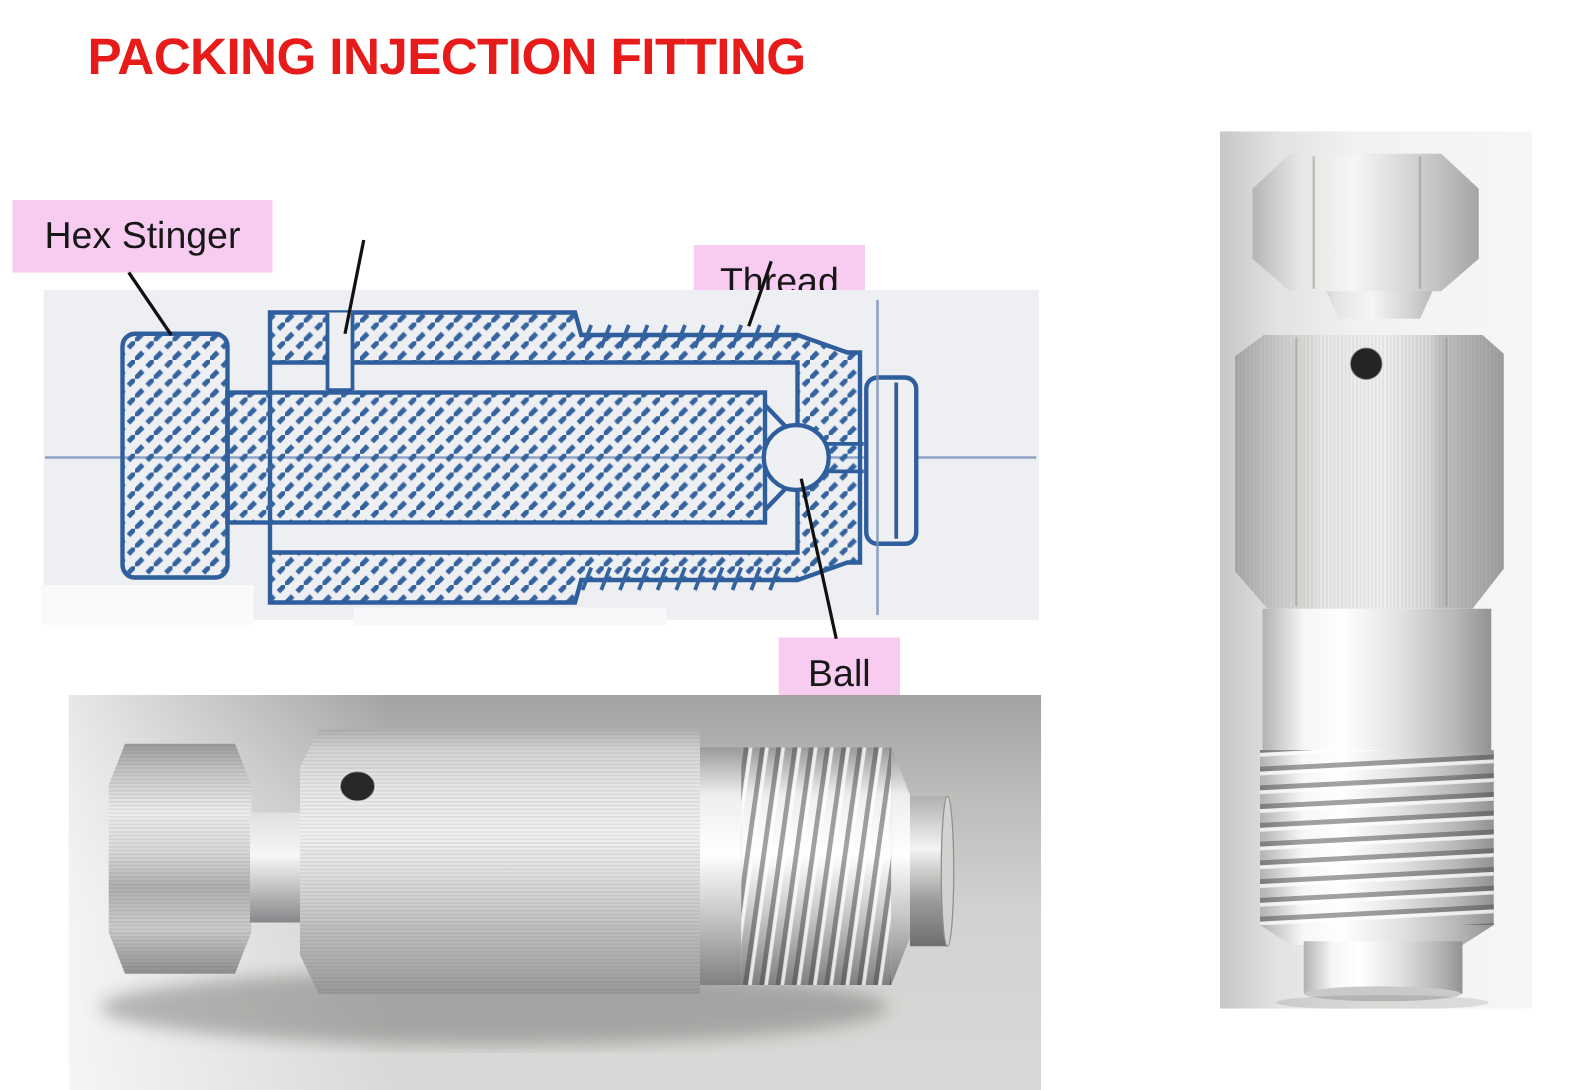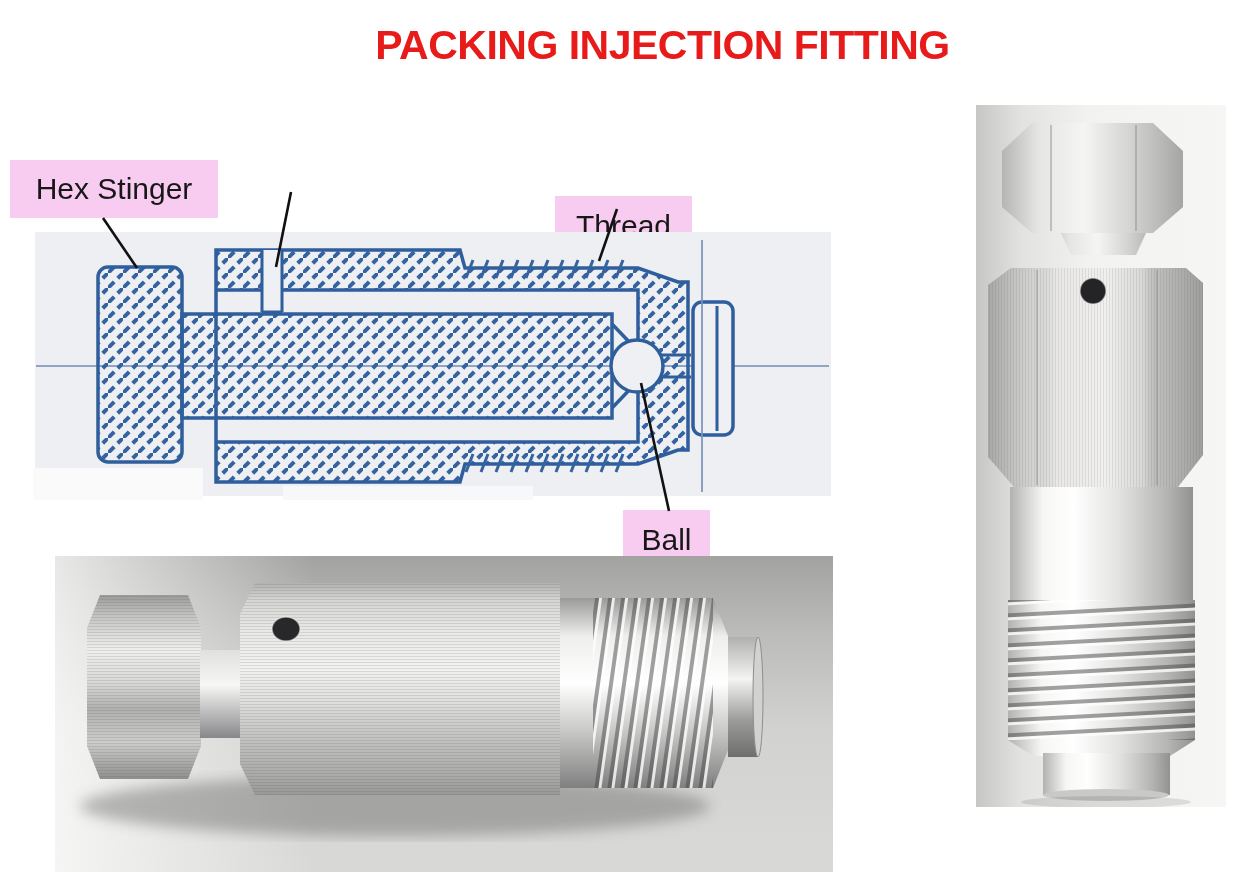--- a/index.html
+++ b/index.html
@@ -5,38 +5,37 @@
   html,body{margin:0;padding:0;}
   body{
     width:1255px;height:872px;position:relative;overflow:hidden;
     background:#ffffff;
     font-family:"Liberation Sans", sans-serif;
   }
   .slide{position:absolute;inset:0;}
   .page-title{
     position:absolute;left:0;right:0;top:22px;
     padding-left:70px;
-    text-align:center;
     font-size:41px;font-weight:bold;letter-spacing:-0.5px;
     color:#e81b1b;
     white-space:nowrap;
   }
   .callout{
     position:absolute;
     background:#f8ccf0;
     color:#171717;
     font-size:30px;
     text-align:center;
     display:flex;align-items:center;justify-content:center;
     white-space:nowrap;
   }
   .callout.hex-stinger{left:10px;top:160px;width:208px;height:58px;}
   .callout.vent-hole{left:247px;top:133px;width:186px;height:59px;}
   .callout.thread{left:555px;top:150px;width:137px;height:60px;margin-top:46px;}
-  .callout.ball{left:623px;top:510px;width:87px;height:60px;}
+  .callout.ball{left:623px;top:510px;width:97px;height:60px;}
   .leader-svg{position:absolute;inset:0;width:1255px;height:872px;pointer-events:none;z-index:4;}
   .diagram-svg{position:absolute;left:33px;top:228px;width:800px;height:272px;z-index:1;}
   .photo-a-svg{position:absolute;left:55px;top:556px;width:778px;height:316px;z-index:1;}
   .photo-b-svg{position:absolute;left:976px;top:105px;width:250px;height:702px;z-index:1;}
 </style>
 </head>
 <body>
 
 <div class="slide">
 

